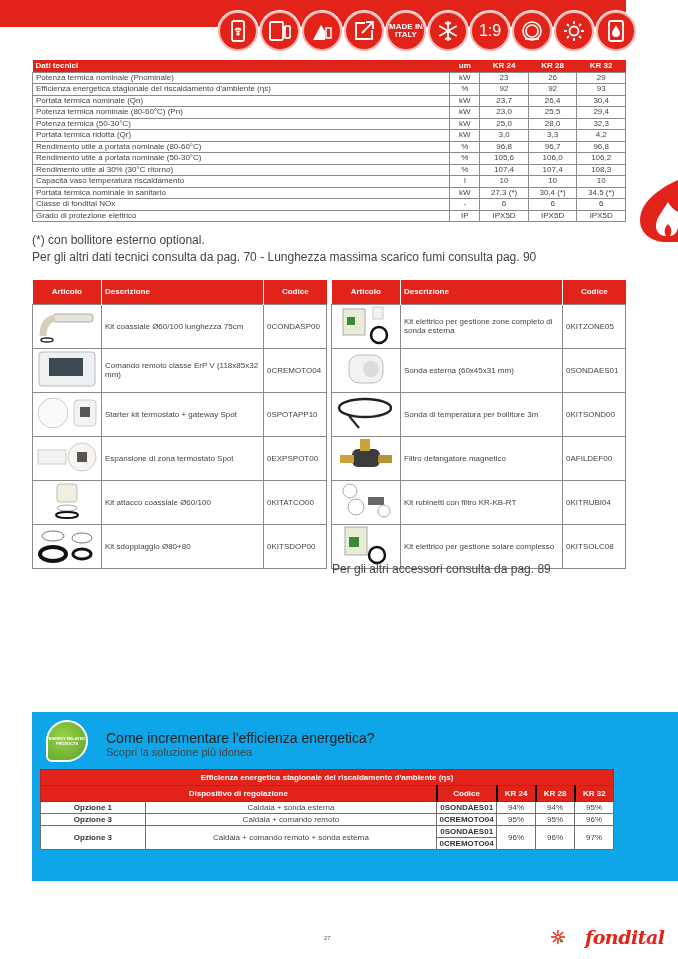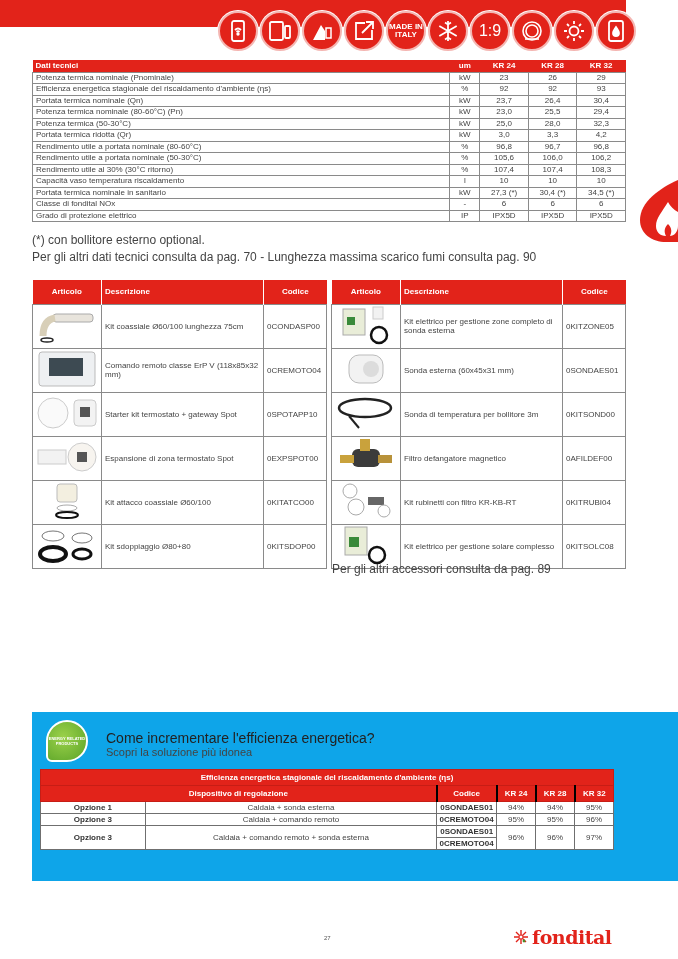--- a/index.html
+++ b/index.html
@@ -45,21 +45,21 @@
   .eff { position: absolute; left: 8px; top: 57px; width: 574px; font-size: 8px; color: #444; }
   .eff th { background: #e2231a; color: #fff; font-weight: bold; height: 16px; font-size: 8px; border: 1px solid #c71d15; }
   .eff th.sub { border-right: 2px solid #000000; }
   .eff td { border: 1px solid #6f6f6f; background: #fff; height: 12px; text-align: center; }
   .eff td.opt { font-weight: bold; color: #333; }
   .eff td.code { font-weight: bold; color: #333; }
 
   .flame-tab { position: absolute; left: 640px; top: 180px; width: 38px; height: 62px; }
 
   .page-num { position: absolute; left: 324px; top: 935px; font-size: 6px; color: #555; }
-  .brand { position: absolute; left: 513px; top: 926px; display: flex; align-items: center; gap: 3px; }
+  .brand { position: absolute; left: 550px; top: 926px; display: flex; align-items: center; gap: 19px; font-style: italic; }
   .brand .name { font-family: "DejaVu Serif", serif; font-weight: bold; font-size: 19px; color: #e2231a; letter-spacing: -0.5px; }
 </style>
 </head>
 <body>
 
 <div class="top-band"></div>
 <div class="icon-row">
   <div class="feat-icon">
     <svg viewBox="0 0 24 24" fill="none" stroke="#fff" stroke-width="1.8">
         <rect x="6" y="2" width="12" height="20" rx="2"></rect>

